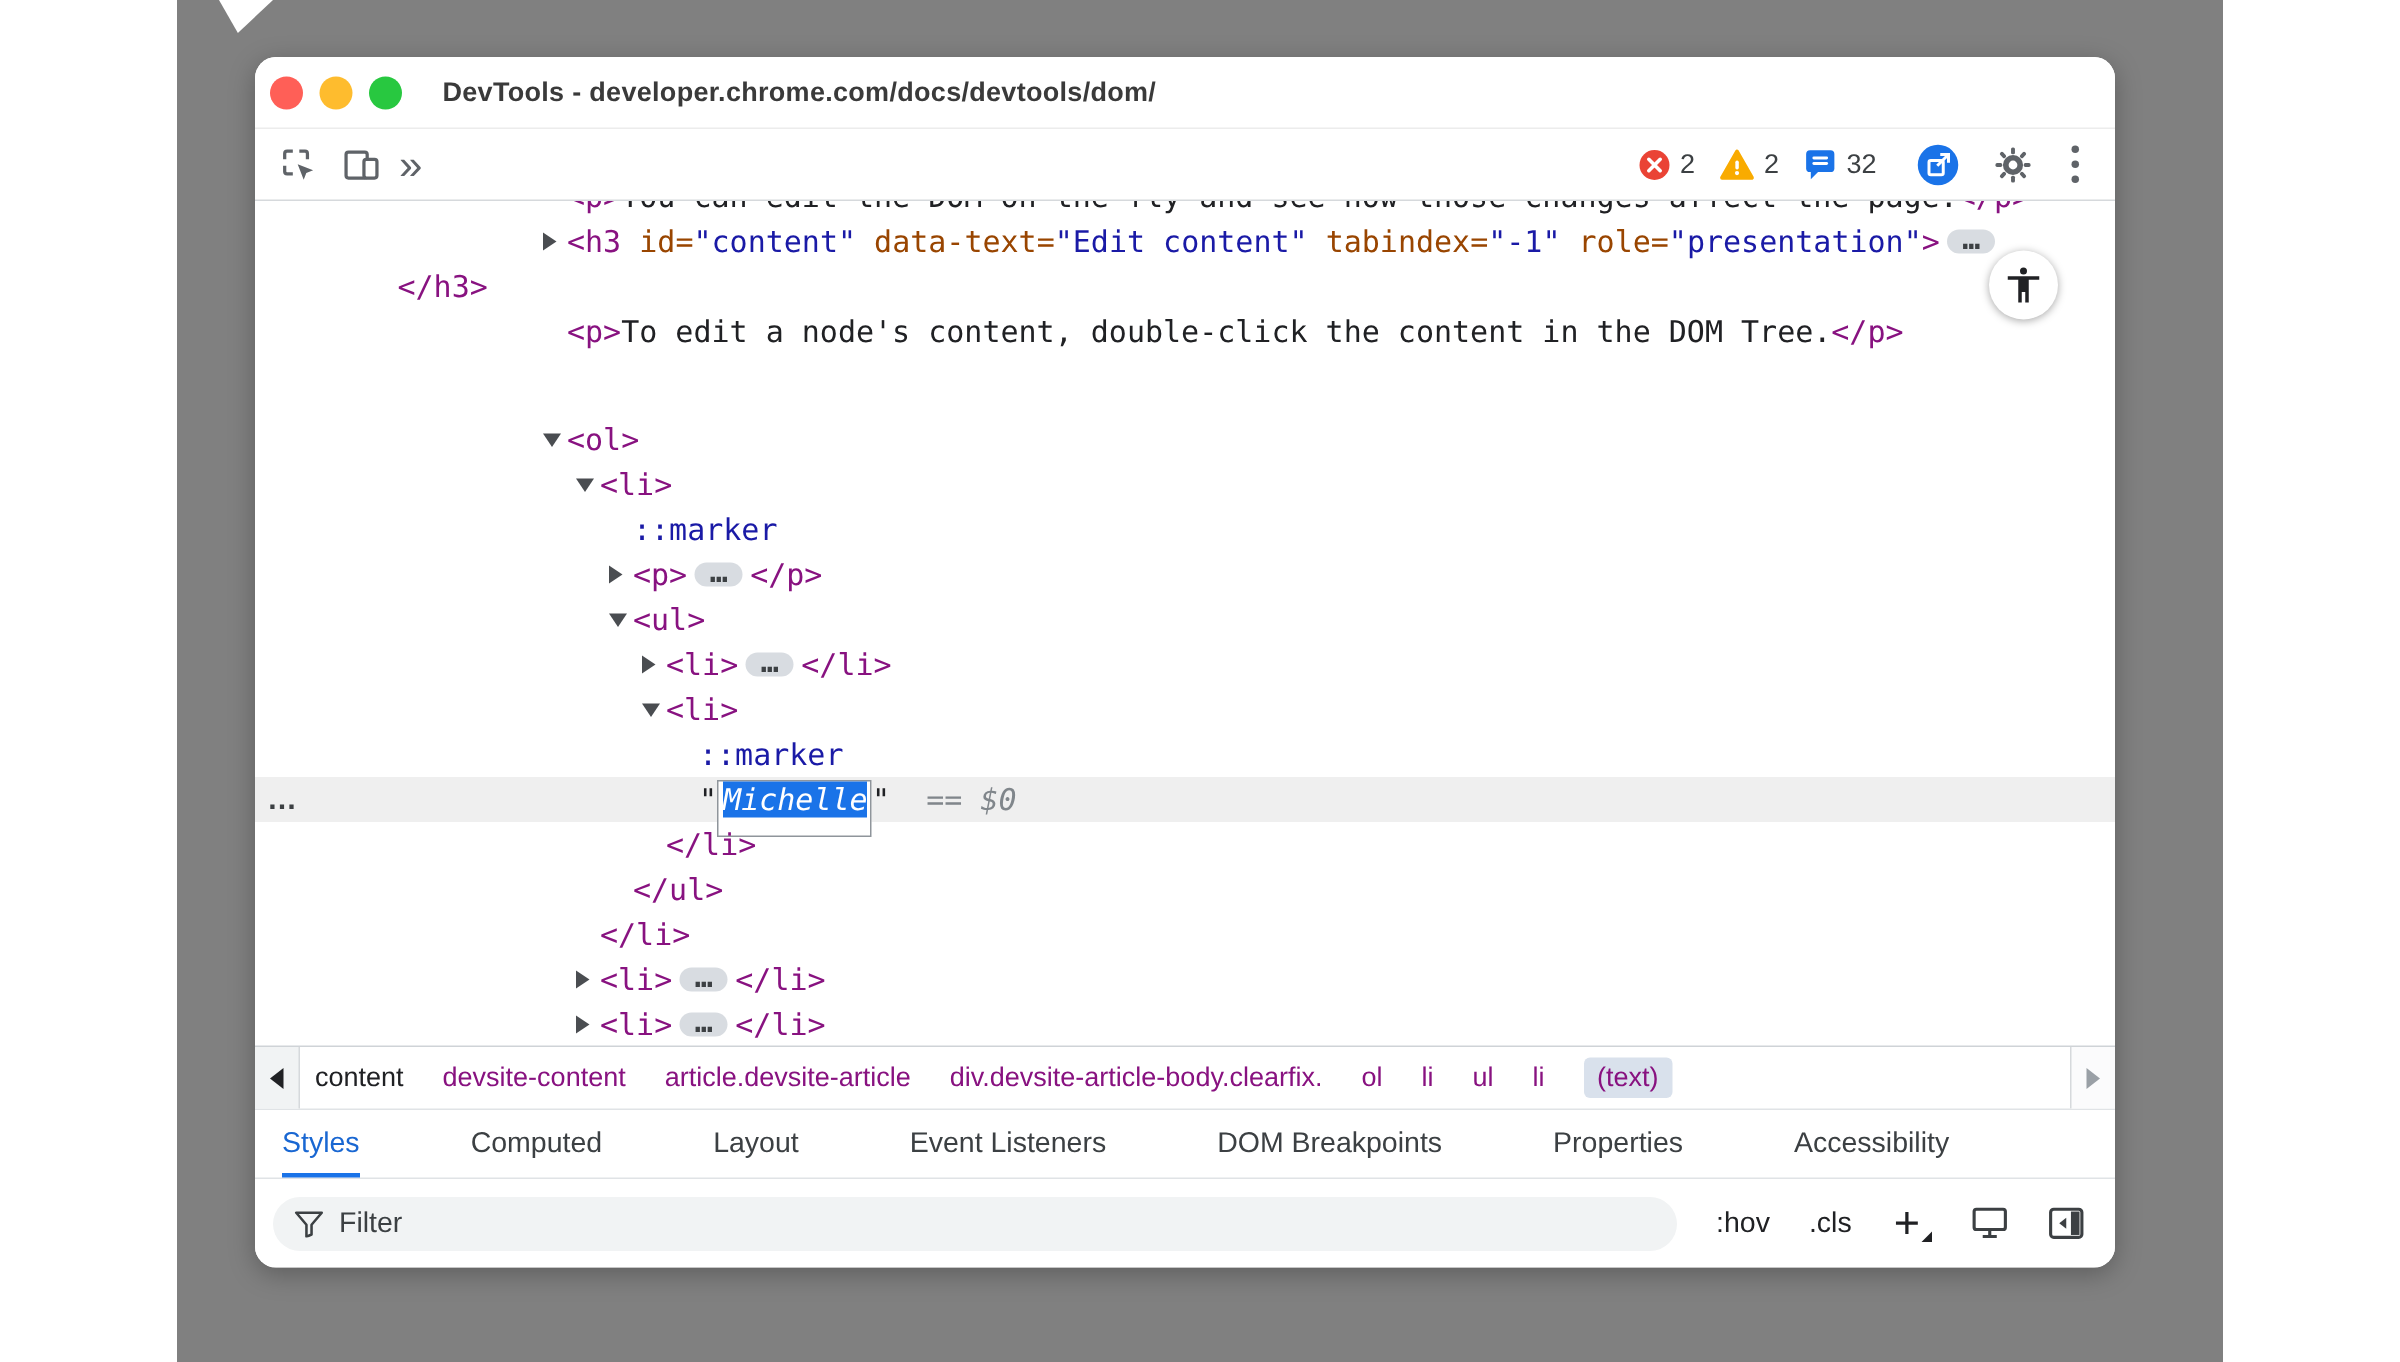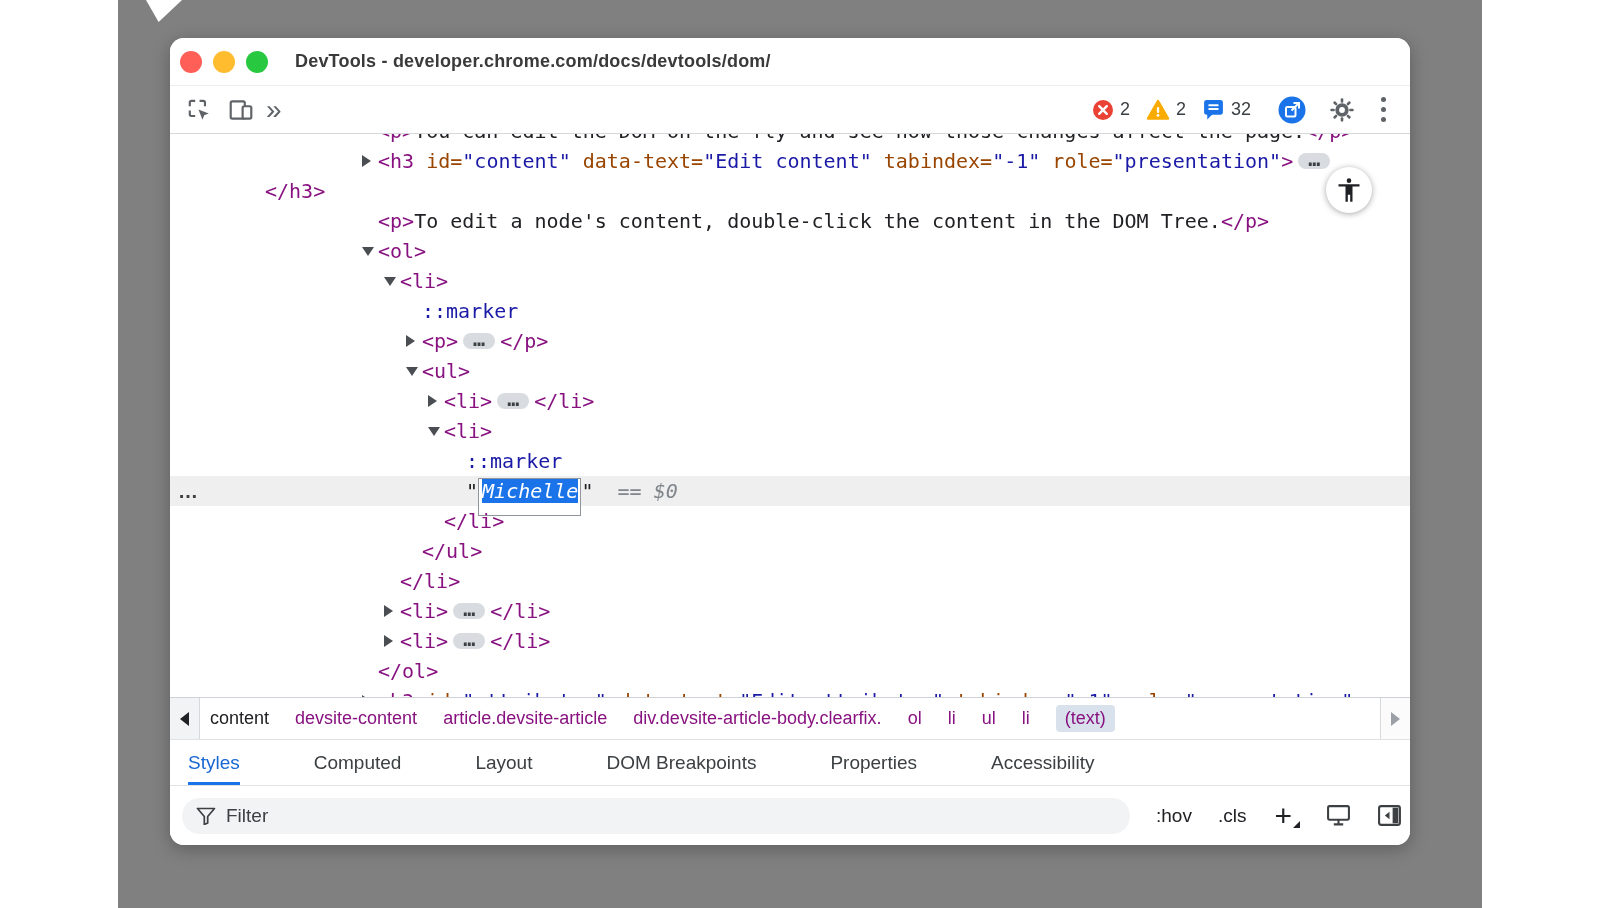--- a/index.html
+++ b/index.html
@@ -73,21 +73,21 @@
 
   
   .side-tabs { position: absolute; left: 0; right: 0; top: 702px; height: 46px; display: flex; align-items: stretch;
     padding-left: 18px; background: #fff; border-bottom: 1px solid #e0e3e6; z-index: 5; gap: 36px; }
   .side-tab { margin-right: 38px; display: flex; align-items: center; font-size: 19px; color: #3c4043; position: relative; cursor: pointer; white-space: nowrap; }
   .side-tab.active { color: #1967d2; }
   .side-tab.active::after { content: ""; position: absolute; left: 0; right: 0; bottom: 0; height: 3px; background: #1a73e8; }
 
   
   .filterbar { position: absolute; left: 0; right: 0; top: 748px; height: 59px; display: flex; align-items: center;
-    padding: 0 8px 0 12px; background: #fff; z-index: 5; }
+    padding: 0 20px 0 12px; background: #fff; z-index: 5; }
   .filter-pill { flex: 1; max-width: 948px; height: 36px; border-radius: 18px; background: #f1f3f4; display: flex; align-items: center;
     padding: 0 14px; cursor: text; }
   .filter-pill svg { flex: 0 0 auto; margin-right: 10px; }
   .filter-pill input { flex: 1; border: none; outline: none; background: transparent; font-size: 19px; color: #202124;
     font-family: "Liberation Sans", sans-serif; }
   .filter-pill input::placeholder { color: #3c4043; }
   .fb-btn { font-size: 19px; color: #202124; margin-left: 26px; cursor: pointer; white-space: nowrap; }
   .fb-plus { display: flex; align-items: flex-start; margin-left: 28px; cursor: pointer; }
   .fb-plus .plus { font-size: 30px; line-height: 26px; color: #202124; font-weight: 400; }
   .fb-plus .plus-caret { width: 0; height: 0; border-left: 7px solid transparent; border-bottom: 7px solid #202124; margin: 18px 0 0 1px; }
@@ -185,21 +185,21 @@
             <i></i>
           </span>
       </div>
     </div>
 
     <div class="tree" id="dom-tree">
         <div class="line" style="padding-left: 192px; margin-top: -18px;"><span class="arrow"></span><span class="tok-tag">&lt;p&gt;</span><span class="tok-text">You can edit the DOM on the fly and see how those changes affect the page.</span><span class="tok-tag">&lt;/p&gt;</span></div>
         <div class="line" style="padding-left: 192px;"><span class="arrow"><i class="tri-r"></i></span><span class="tok-tag">&lt;h3 </span><span class="tok-attr">id=</span><span class="tok-val">"content"</span><span class="tok-text"> </span><span class="tok-attr">data-text=</span><span class="tok-val">"Edit content"</span><span class="tok-text"> </span><span class="tok-attr">tabindex=</span><span class="tok-val">"-1"</span><span class="tok-text"> </span><span class="tok-attr">role=</span><span class="tok-val">"presentation"</span><span class="tok-tag">&gt;</span><span class="pill">…</span></div>
         <div class="line" style="padding-left: 79px;"><span class="arrow"></span><span class="tok-tag">&lt;/h3&gt;</span></div>
         <div class="line" style="padding-left: 192px;"><span class="arrow"></span><span class="tok-tag">&lt;p&gt;</span><span class="tok-text">To edit a node's content, double-click the content in the DOM Tree.</span><span class="tok-tag">&lt;/p&gt;</span></div>
-        <div class="line" style="padding-left: 192px;"><span class="arrow"><i class="tri-d"></i></span><span class="tok-tag">&lt;ol&gt;</span></div>
+        <div class="line" style="padding-left: 192px; margin-top: 42px;"><span class="arrow"><i class="tri-d"></i></span><span class="tok-tag">&lt;ol&gt;</span></div>
         <div class="line" style="padding-left: 214px;"><span class="arrow"><i class="tri-d"></i></span><span class="tok-tag">&lt;li&gt;</span></div>
         <div class="line" style="padding-left: 236px;"><span class="arrow"></span><span class="tok-marker">::marker</span></div>
         <div class="line" style="padding-left: 236px;"><span class="arrow"><i class="tri-r"></i></span><span class="tok-tag">&lt;p&gt;</span><span class="pill">…</span><span class="tok-tag">&lt;/p&gt;</span></div>
         <div class="line" style="padding-left: 236px;"><span class="arrow"><i class="tri-d"></i></span><span class="tok-tag">&lt;ul&gt;</span></div>
         <div class="line" style="padding-left: 258px;"><span class="arrow"><i class="tri-r"></i></span><span class="tok-tag">&lt;li&gt;</span><span class="pill">…</span><span class="tok-tag">&lt;/li&gt;</span></div>
         <div class="line" style="padding-left: 258px;"><span class="arrow"><i class="tri-d"></i></span><span class="tok-tag">&lt;li&gt;</span></div>
         <div class="line" style="padding-left: 280px;"><span class="arrow"></span><span class="tok-marker">::marker</span></div>
         <div class="line sel" style="padding-left: 280px;"><span class="dots-left">…</span><span class="arrow"></span><span class="tok-text">"</span><span class="editwrap"><span class="selword">Michelle</span></span><span class="tok-text">"</span><span class="tok-gray">  == </span><span class="tok-dollar">$0</span></div>
         <div class="line" style="padding-left: 258px;"><span class="arrow"></span><span class="tok-tag">&lt;/li&gt;</span></div>
         <div class="line" style="padding-left: 236px;"><span class="arrow"></span><span class="tok-tag">&lt;/ul&gt;</span></div>
@@ -235,20 +235,21 @@
         </div>
       <div class="crumb-right">
           <i></i>
         </div>
     </div>
 
     <div class="side-tabs" id="side-tabs">
         <div class="side-tab active">Styles</div>
         <div class="side-tab">Computed</div>
         <div class="side-tab">Layout</div>
+        <div class="side-tab">Event Listeners</div>
         <div class="side-tab">DOM Breakpoints</div>
         <div class="side-tab">Properties</div>
         <div class="side-tab">Accessibility</div>
       </div>
 
     <div class="filterbar">
       <div class="filter-pill">
         <span style="display:flex;">
           <svg width="20" height="18" viewBox="0 0 20 18">
             <path d="M1.5 1.5 h17 l-6.8 8 v6.5 l-3.4 1.5 v-8 z" fill="none" stroke="#3c4043" stroke-width="1.7" stroke-linejoin="round"></path>

